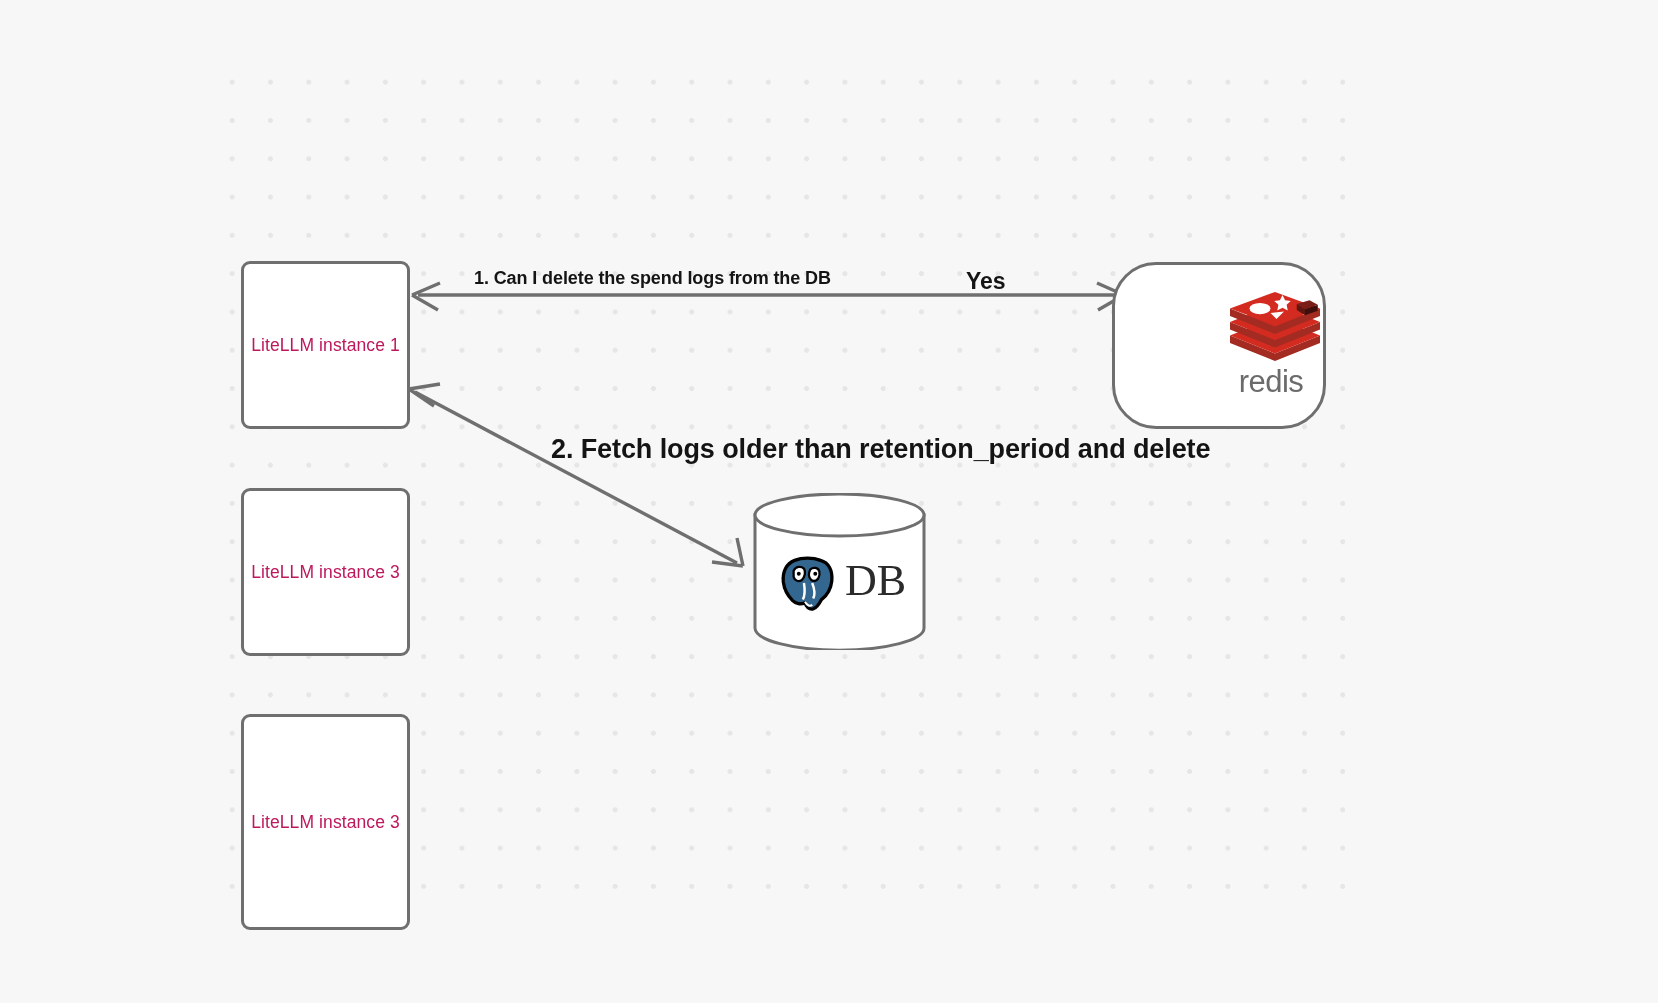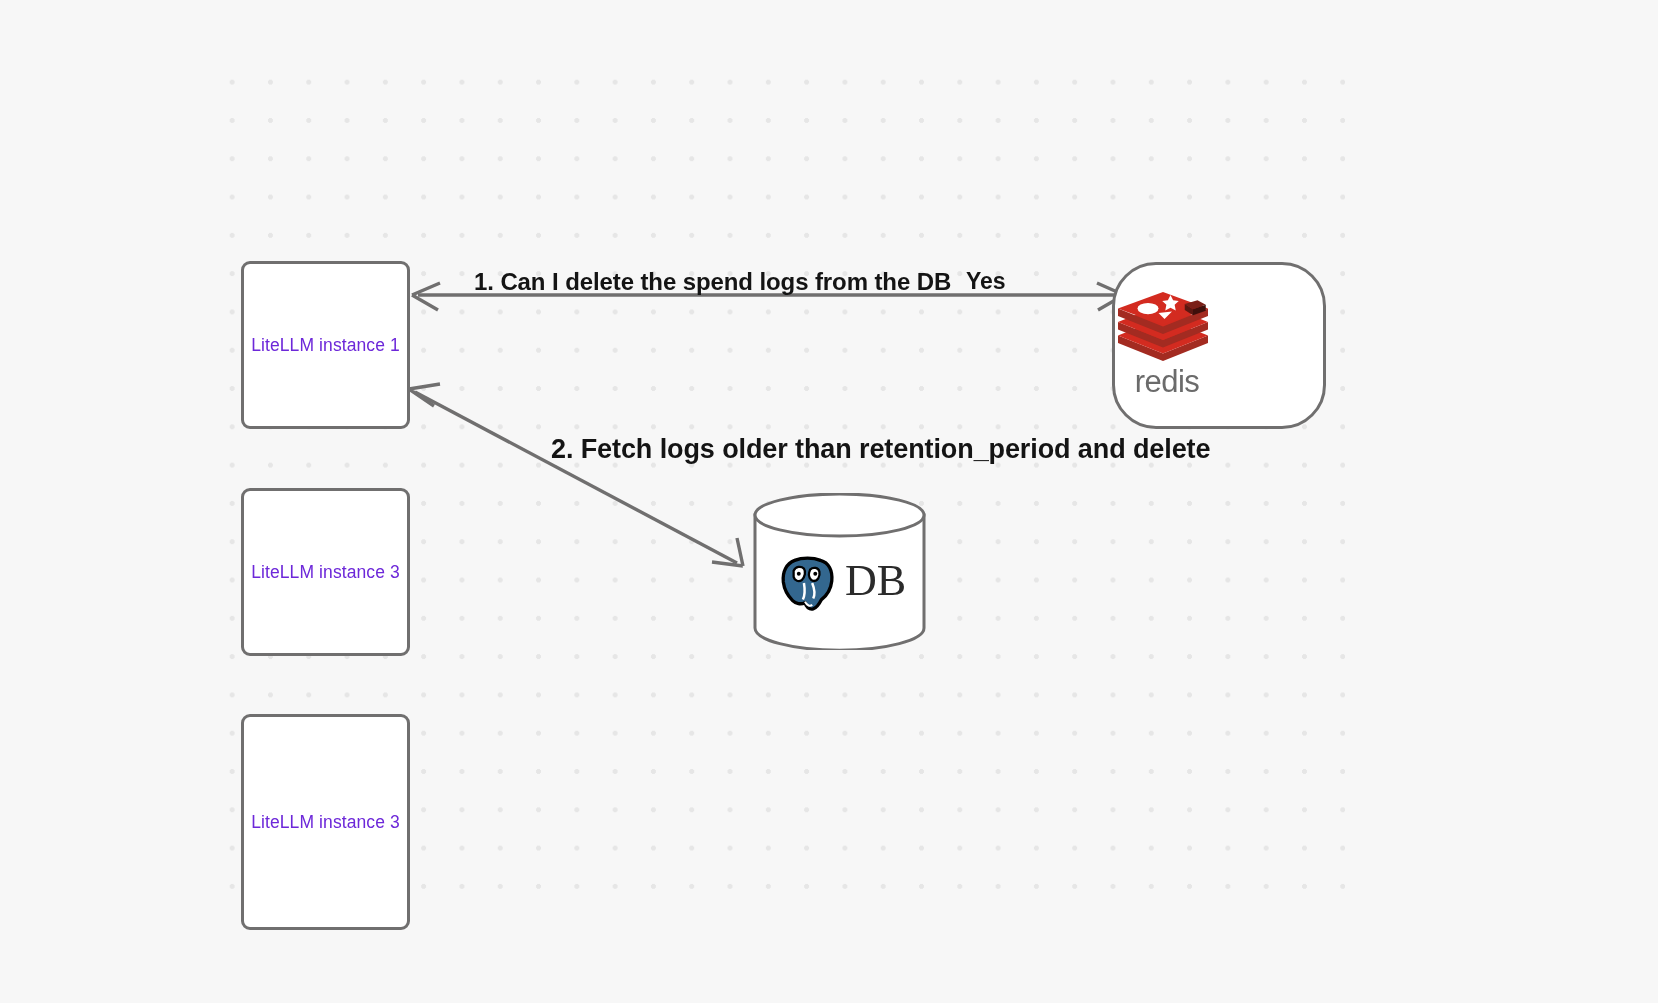--- a/index.html
+++ b/index.html
@@ -38,41 +38,41 @@
     background: #ffffff;
     border: 3px solid #706f6f;
     border-radius: 9px;
     display: flex;
     align-items: center;
     justify-content: center;
     box-sizing: border-box;
   }
   .node-box .node-label {
     font-size: 17.5px;
-    color: #6d28d9;
+    color: #be185d;
     font-family: "Liberation Sans", sans-serif;
     letter-spacing: 0.1px;
   }
   #litellm-1 { left: 241px; top: 261px; width: 169px; height: 168px; }
   #litellm-2 { left: 241px; top: 488px; width: 169px; height: 168px; }
   #litellm-3 { left: 241px; top: 714px; width: 169px; height: 216px; }
 
   #redis-node {
     position: absolute;
     left: 1112px;
     top: 262px;
     width: 214px;
     height: 167px;
     background: #ffffff;
     border: 3px solid #706f6f;
     border-radius: 44px;
     box-sizing: border-box;
     display: flex;
     flex-direction: column;
-    align-items: flex-start;
+    align-items: flex-end;
     justify-content: center;
   }
   #redis-logo { width: 96px; height: 72px; display: block; }
   #redis-word { margin-top: 1px; }
 
   #db-node {
     position: absolute;
     left: 752px;
     top: 493px;
     width: 175px;
@@ -101,21 +101,21 @@
   .edge-label {
     position: absolute;
     font-family: "Liberation Sans", sans-serif;
     font-weight: bold;
     color: #141414;
     white-space: nowrap;
   }
   #label-1 {
     left: 474px;
     top: 268px;
-    font-size: 24px;
+    font-size: 18px;
     letter-spacing: -0.1px;
   }
   #label-yes {
     left: 966px;
     top: 268px;
     font-size: 23px;
   }
   #label-2 {
     left: 551px;
     top: 434px;

